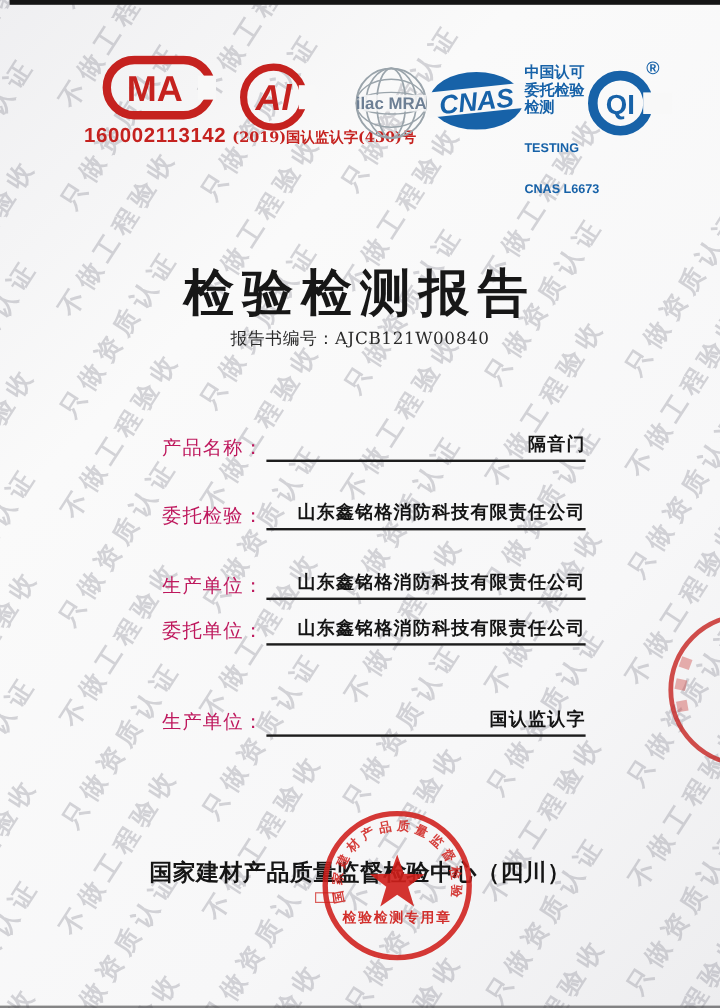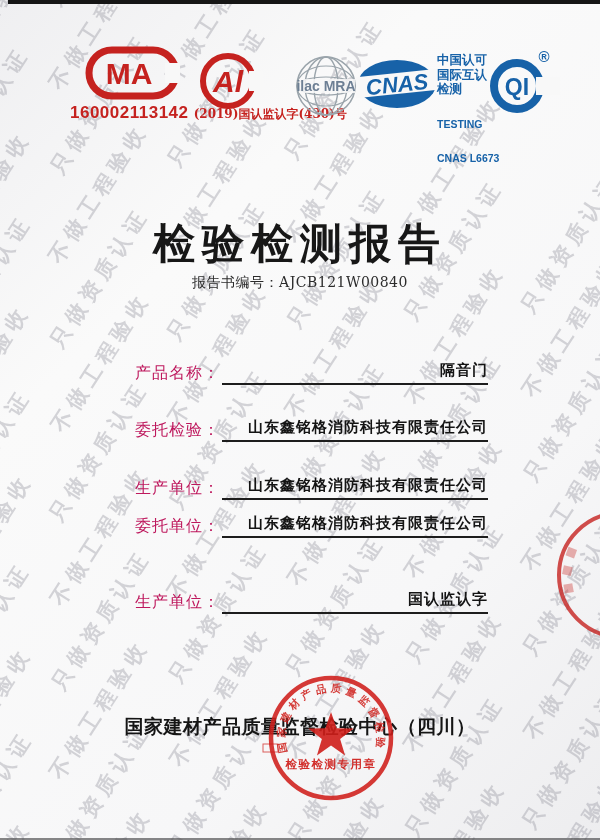--- a/index.html
+++ b/index.html
@@ -125,21 +125,21 @@
 </svg>
 
 <svg class="hdr" style="left:356px;top:58px;" width="82" height="52" viewBox="0 0 82 52">
   <ellipse cx="41" cy="26" rx="39" ry="24" fill="#1762a8"></ellipse>
   <rect x="-4" y="15" width="92" height="21" fill="#f8f8f8" transform="rotate(-6 41 26)"></rect>
   <text x="41" y="34" text-anchor="middle" font-family="Liberation Sans, sans-serif" font-size="22" font-weight="bold" font-style="italic" fill="#1762a8" transform="rotate(-6 41 26)">CNAS</text>
 </svg>
 
 <div class="cnas-block">
   <div class="cn">中国认可</div>
-  <div class="cn">国际互认</div>
+  <div class="cn">委托检验</div>
   <div class="cn">检测</div>
   <div class="en">TESTING</div>
   <div class="en">CNAS L6673</div>
 </div>
 
 <svg class="hdr" style="left:486px;top:44px;" width="74" height="72" viewBox="0 0 74 72">
   <text x="58" y="18" text-anchor="middle" font-family="Liberation Sans, sans-serif" font-size="15" font-weight="bold" fill="#1762a8">®</text>
   <circle cx="31" cy="42" r="23" fill="none" stroke="#1762a8" stroke-width="8"></circle>
   <rect x="50" y="33" width="24" height="18" fill="#f8f8f8"></rect>
   <text x="31" y="51" text-anchor="middle" font-family="Liberation Sans, sans-serif" font-size="23" font-weight="bold" fill="#1762a8">QI</text>

